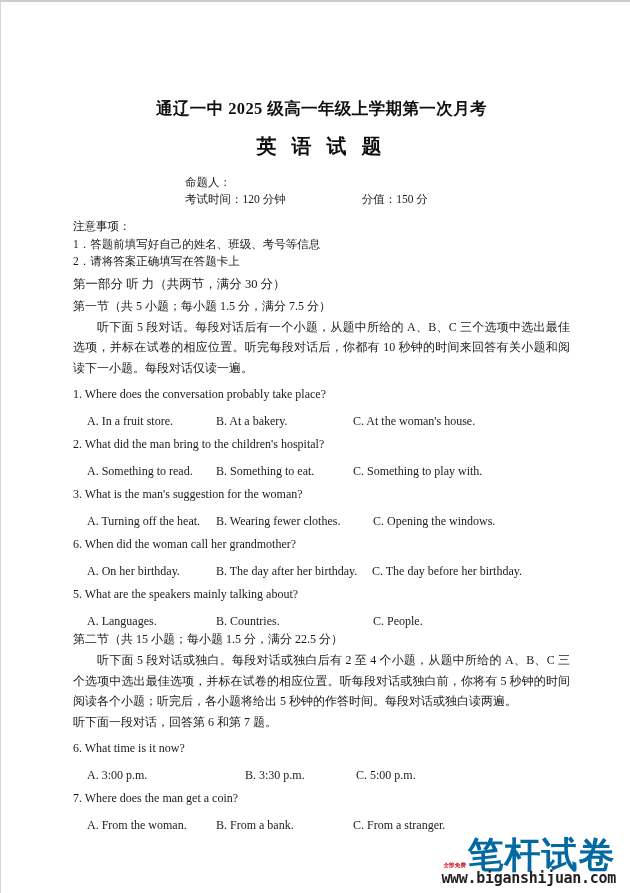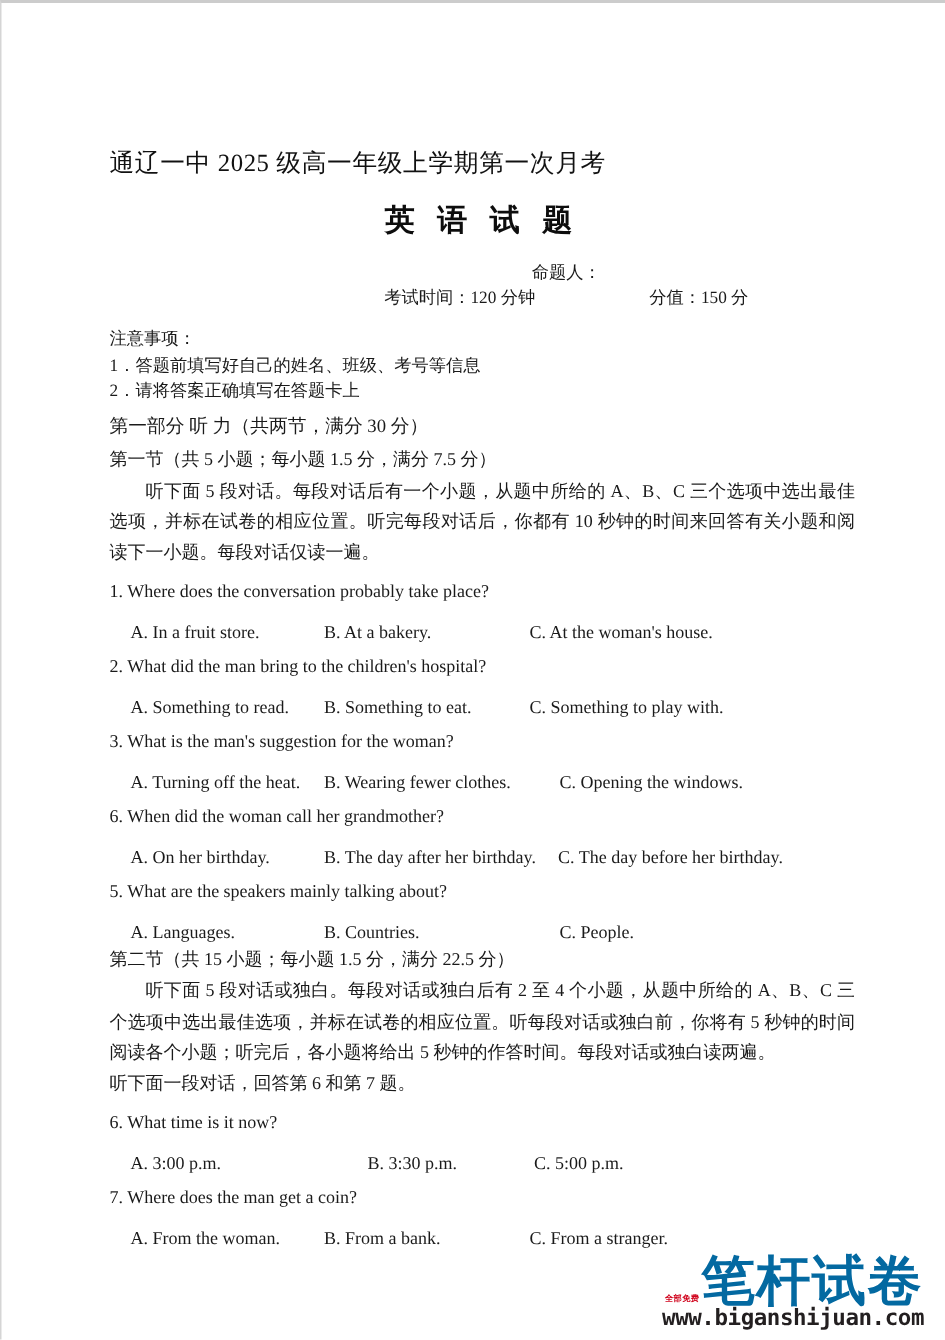--- a/index.html
+++ b/index.html
@@ -25,43 +25,44 @@
   }
   .content {
     position: absolute;
     left: 72px;
     right: 60px;
     top: 96px;
   }
 
   
   .doc-title {
+    text-align: center;
     font-size: 16.5px;
     letter-spacing: 0.4px;
     line-height: 1.3;
     margin: 0 0 14px 0;
-    font-weight: normal;
+    font-weight: bold;
     color: #111;
   }
   .doc-subtitle {
     text-align: center;
     font-size: 20px;
     font-weight: bold;
     letter-spacing: 5px;
     margin: 0 0 14px 0;
     color: #0d0d0d;
   }
 
   
   .meta-block {
     margin: 0 0 10px 112px;
     font-size: 11.5px;
     line-height: 17px;
   }
-  .meta-row { white-space: pre; text-align: center; }
+  .meta-row { white-space: pre; }
   .meta-gap { display: inline-block; width: 76px; }
 
   
   .notice-block {
     font-size: 11.5px;
     line-height: 17.5px;
     margin-bottom: 3px;
   }
   .notice-line { margin: 0; }
 

